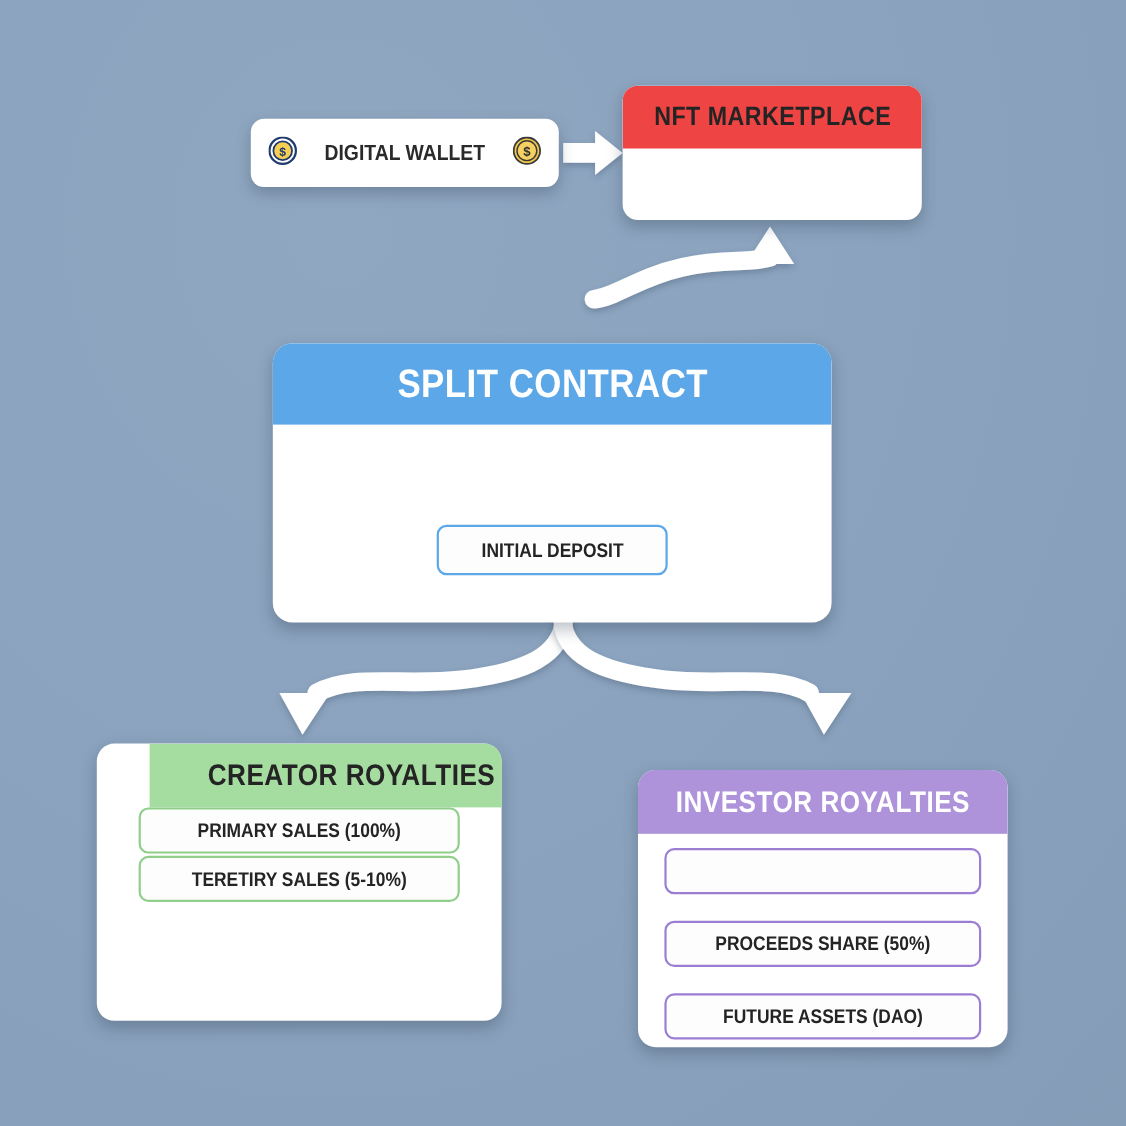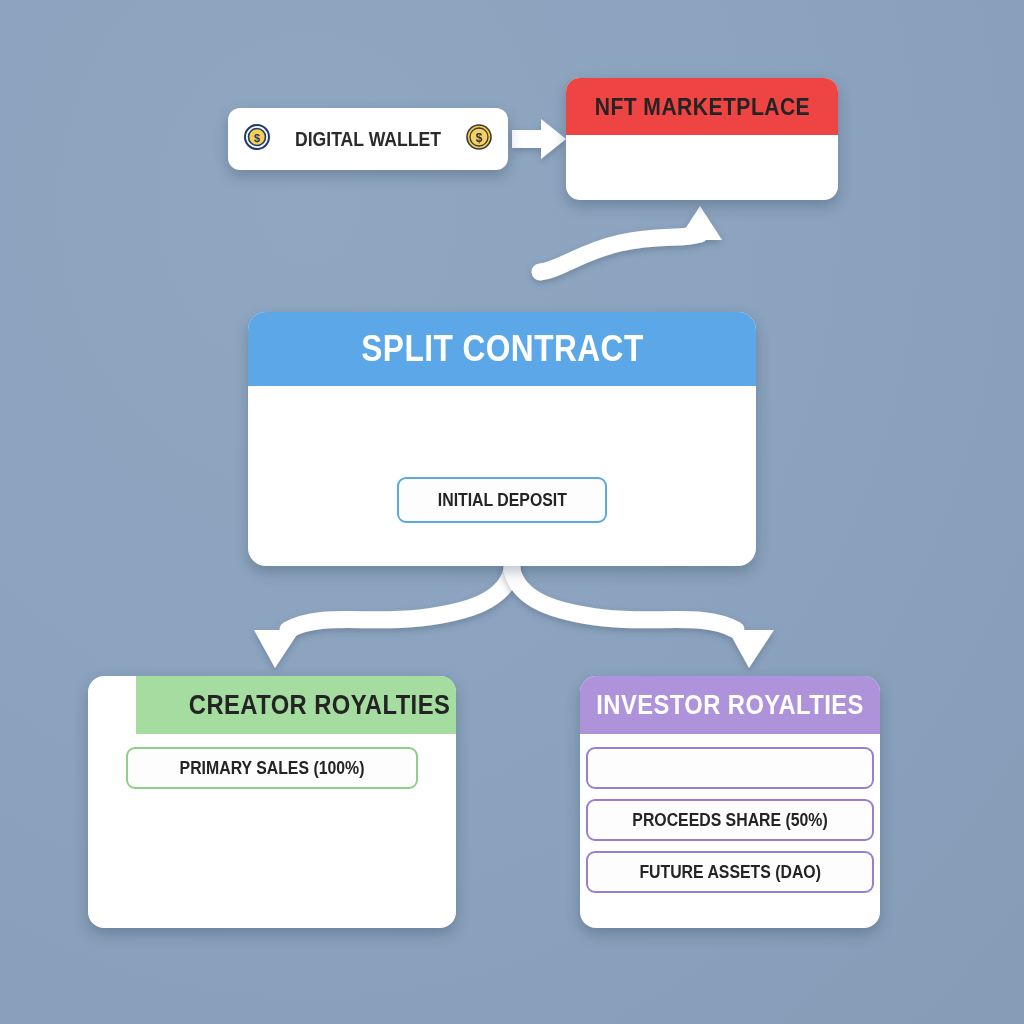--- a/index.html
+++ b/index.html
@@ -159,52 +159,52 @@
   #creator-card .card-header {
     height: 58px;
     background: #a5dca0;
     color: #242424;
     font-size: 27px;
     margin-left: 48px;
   }
   #creator-card .card-body {
     height: 159px;
     justify-content: flex-start;
-    padding-top: 13px;
+    padding-top: 0;
     gap: 2px;
   }
   .pill-green {
     border: 2px solid #8fcf8a;
     width: 292px;
     height: 42px;
   }
   .pill-green .pill-label {
     font-size: 18px;
     color: #242424;
   }
 
   
   #investor-card {
     left: 580px;
-    top: 676px;
-    width: 300px;
+    top: 700px;
+    width: 336px;
     height: 252px;
     border-radius: 16px;
   }
   #investor-card .card-header {
     height: 58px;
     background: #ae93db;
     color: #ffffff;
     font-size: 27px;
   }
   #investor-card .card-body {
     height: 194px;
     justify-content: flex-start;
     padding-top: 13px;
-    gap: 10px;
+    gap: 24px;
   }
   .pill-purple {
     border: 2px solid #9b7ed4;
     width: 288px;
     height: 42px;
   }
   .pill-purple .pill-label {
     font-size: 18px;
     color: #242424;
   }
@@ -288,20 +288,23 @@
   </div>
 
   <div class="card" id="creator-card">
     <div class="card-header">
       <span class="cond">CREATOR ROYALTIES</span>
     </div>
     <div class="card-body">
       <div class="pill pill-green">
         <span class="pill-label cond">PRIMARY SALES (100%)</span>
       </div>
+      <div class="pill pill-green">
+        <span class="pill-label cond">TERETIRY SALES (5-10%)</span>
+      </div>
     </div>
   </div>
 
   <div class="card" id="investor-card">
     <div class="card-header">
       <span class="cond">INVESTOR ROYALTIES</span>
     </div>
     <div class="card-body">
       <div class="pill pill-purple pill-empty">
         <span class="pill-label cond"></span>

